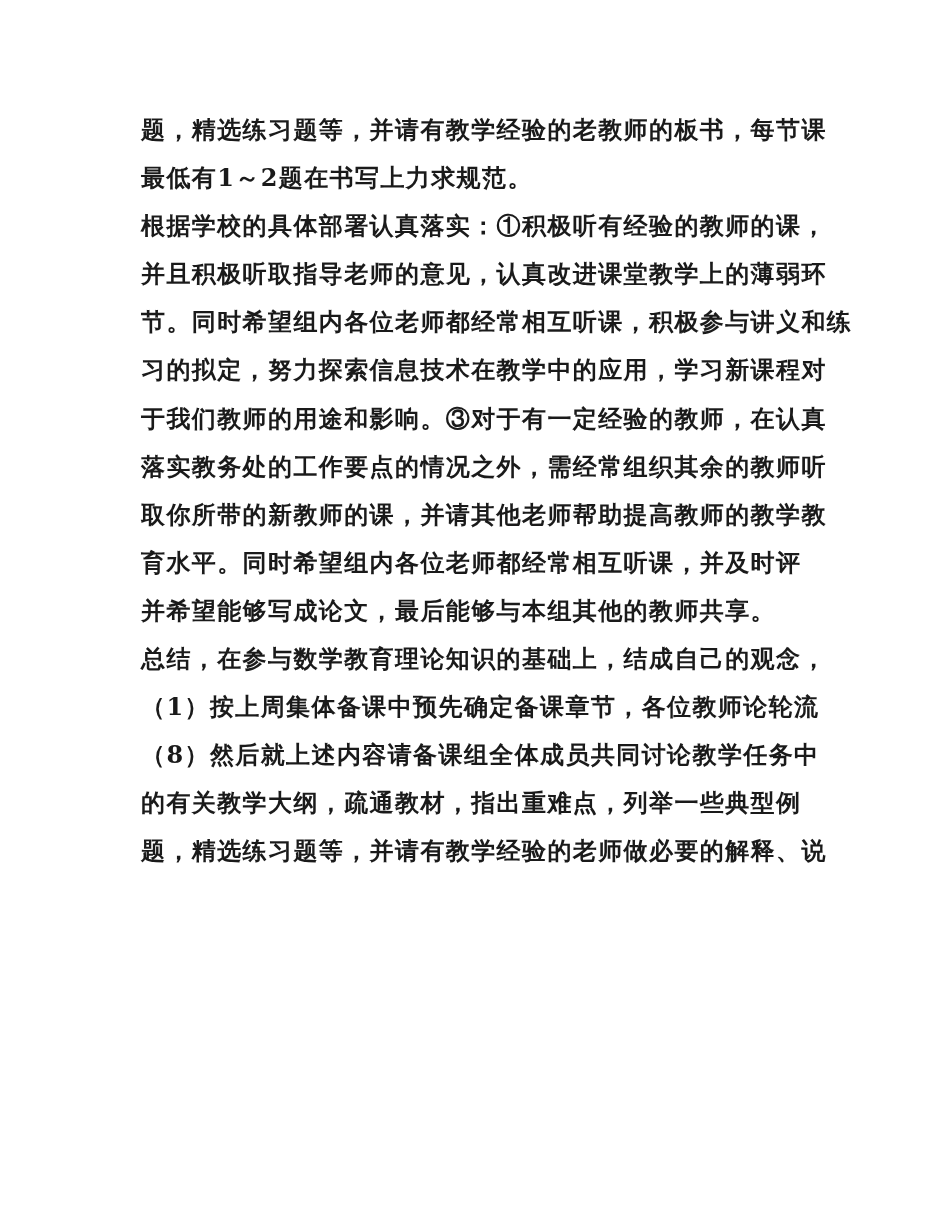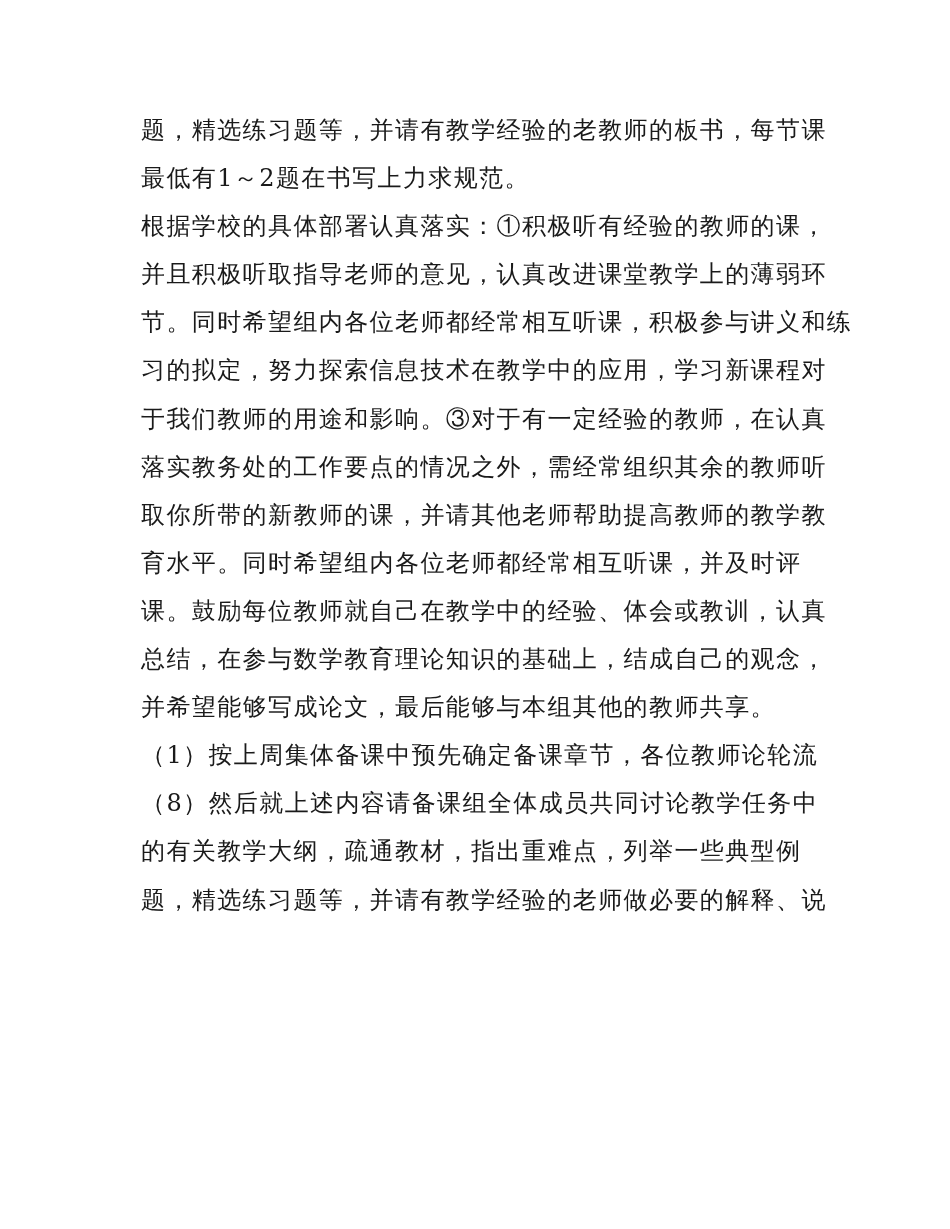--- a/index.html
+++ b/index.html
@@ -15,20 +15,21 @@
   }
   .page {
     position: absolute;
     left: 141px;
     top: 106px;
     width: 680px;
     font-family: "DejaVu Serif", "Liberation Serif", serif;
     color: #1a1a1a;
     font-size: 24px;
     line-height: 48.1px;
+    font-weight: bold;
   }
   .line {
     display: block;
     white-space: nowrap;
     height: 48.1px;
     letter-spacing: 1.4px;
   }
   .para { display: block; margin: 0; }
 </style>
 </head>
@@ -43,23 +44,22 @@
 
   <div class="para">
     <span class="line">根据学校的具体部署认真落实：①积极听有经验的教师的课，</span>
     <span class="line">并且积极听取指导老师的意见，认真改进课堂教学上的薄弱环</span>
     <span class="line">节。同时希望组内各位老师都经常相互听课，积极参与讲义和练</span>
     <span class="line">习的拟定，努力探索信息技术在教学中的应用，学习新课程对</span>
     <span class="line">于我们教师的用途和影响。③对于有一定经验的教师，在认真</span>
     <span class="line">落实教务处的工作要点的情况之外，需经常组织其余的教师听</span>
     <span class="line">取你所带的新教师的课，并请其他老师帮助提高教师的教学教</span>
     <span class="line">育水平。同时希望组内各位老师都经常相互听课，并及时评</span>
-    <span class="line">课。鼓励每位教师就自己在教学中的经验、体会或教训，认真</span>
+    <span class="line">并希望能够写成论文，最后能够与本组其他的教师共享。</span>
     <span class="line">总结，在参与数学教育理论知识的基础上，结成自己的观念，</span>
-    <span class="line">并希望能够写成论文，最后能够与本组其他的教师共享。</span>
   </div>
 
 
   <div class="para">
     <span class="line">（1）按上周集体备课中预先确定备课章节，各位教师论轮流</span>
   </div>
 
   <div class="para">
     <span class="line">（8）然后就上述内容请备课组全体成员共同讨论教学任务中</span>
     <span class="line">的有关教学大纲，疏通教材，指出重难点，列举一些典型例</span>

